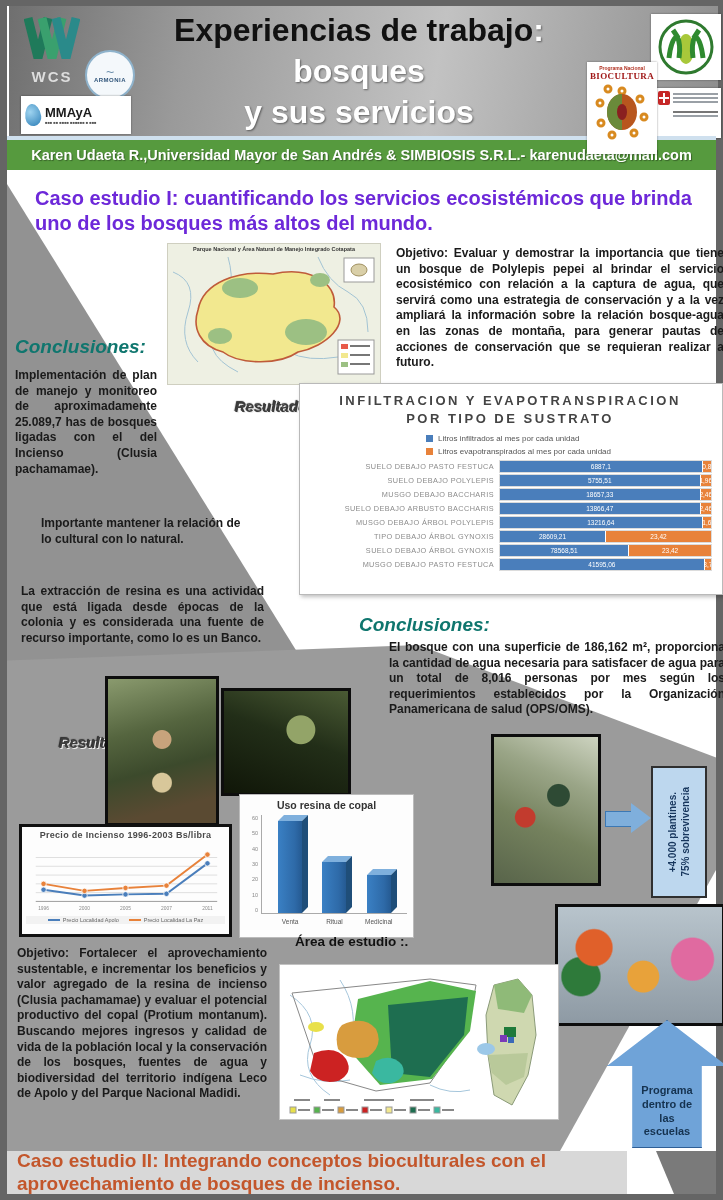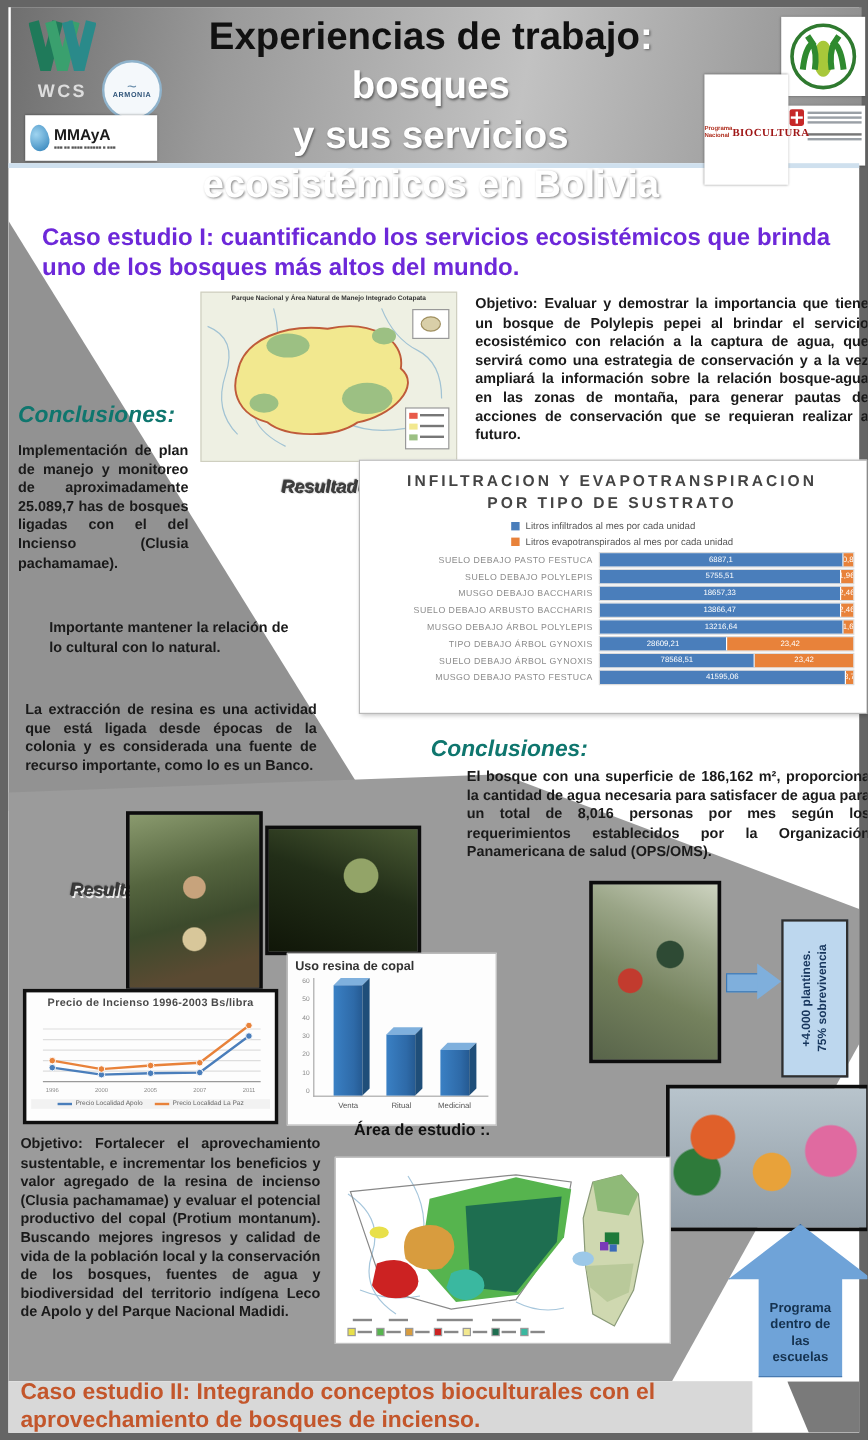--- a/index.html
+++ b/index.html
@@ -13,21 +13,21 @@
   .logo{position:absolute;background:#fff;box-shadow:0 0 2px rgba(0,0,0,.4);}
   .logo-wcs{left:12px;top:6px;width:62px;height:78px;display:flex;flex-direction:column;align-items:center;background:transparent;box-shadow:none;}
   .logo-wcs .wcs-text{font-size:15px;font-weight:bold;color:#ddd;letter-spacing:2px;}
   .logo-armonia{left:76px;top:44px;width:46px;height:46px;border-radius:50%;display:flex;align-items:center;justify-content:center;flex-direction:column;border:2px solid #8fb3cc;background:#f4f8fb;box-shadow:none;}
   .logo-armonia .bird{font-size:14px;color:#6d90ad;line-height:10px;}
   .logo-armonia .arm-text{font-size:6px;font-weight:bold;color:#30557a;letter-spacing:.5px;}
   .logo-mmaya{left:12px;top:90px;width:110px;height:38px;display:flex;align-items:center;gap:4px;padding:2px 4px;box-sizing:border-box;}
   .logo-mmaya .drop{width:16px;height:22px;background:radial-gradient(circle at 35% 35%,#9fd4f0,#2d7fb8);border-radius:50% 50% 50% 50%/60% 60% 40% 40%;transform:rotate(-8deg);}
   .logo-mmaya .mmaya-text{font-size:13px;font-weight:bold;color:#1a1a1a;}
   .logo-mmaya .mmaya-sub{display:block;font-size:4px;color:#555;}
-  .logo-biocultura{left:578px;top:56px;width:70px;height:92px;z-index:5;display:flex;align-items:center;padding-top:3px;box-sizing:border-box;}
+  .logo-biocultura{left:578px;top:56px;width:70px;height:92px;z-index:5;display:flex;flex-direction:column;align-items:center;padding-top:3px;box-sizing:border-box;}
   .bio-small{font-size:5px;color:#b03020;font-weight:bold;}
   .bio-big{font-size:9px;color:#a01818;font-weight:bold;font-family:"Liberation Serif",serif;letter-spacing:.4px;}
   .logo-green-circle{left:642px;top:8px;width:70px;height:66px;display:flex;align-items:center;justify-content:center;}
   .logo-cosude{left:646px;top:82px;width:66px;height:50px;padding:3px;box-sizing:border-box;display:flex;gap:3px;}
   .cosude-shield{width:12px;height:14px;background:#c62828;border-radius:2px;position:relative;flex:none;}
   .cosude-shield::before{content:'';position:absolute;left:5px;top:2px;width:2px;height:10px;background:#fff;}
   .cosude-shield::after{content:'';position:absolute;left:1px;top:6px;width:10px;height:2px;background:#fff;}
   .cosude-lines{flex:1;display:flex;flex-direction:column;gap:2px;padding-top:2px;}
   .cosude-lines i{display:block;height:2px;background:#9aa0a6;}
   .cosude-lines i:nth-child(4){background:#777;margin-top:6px;}
@@ -97,21 +97,21 @@
   .price-box svg{display:block;width:100%;height:76px;}
   .price-box .grid{stroke:#dedede;stroke-width:1;}
   .price-box .axis{stroke:#9a9a9a;stroke-width:1;}
   .price-box .xtick{font-size:5px;fill:#8a8a8a;text-anchor:middle;font-family:"Liberation Sans",sans-serif;}
   .price-legend{display:flex;justify-content:center;gap:10px;font-size:5.5px;color:#666;background:#f2f2f2;padding:1px 0;}
   .price-legend .li{display:flex;align-items:center;gap:3px;}
   .dash{width:12px;height:2px;}
 
   
   .copal-box{position:absolute;left:232px;top:788px;width:175px;height:144px;background:#fdfdfd;border:1px solid #bbb;box-sizing:border-box;padding:4px 6px;}
-  .copal-title{text-align:left;font-size:10.5px;font-weight:bold;color:#333;}
+  .copal-title{text-align:center;font-size:10.5px;font-weight:bold;color:#333;}
   .copal-plot{position:relative;margin-top:4px;height:112px;display:flex;}
   .copal-yticks{display:flex;flex-direction:column;justify-content:space-between;height:98px;font-size:5.5px;color:#888;text-align:right;width:12px;flex:none;}
   .copal-area{position:relative;flex:1;border-left:1px solid #aaa;border-bottom:1px solid #aaa;margin-left:3px;height:98px;display:flex;align-items:flex-end;justify-content:space-around;padding:0 6px;}
   .cb-col{display:flex;flex-direction:column;align-items:center;width:30%;}
   .cb-bar{position:relative;width:24px;background:linear-gradient(90deg,#3a80c4,#2e6aa8 70%,#255a92);}
   .cb-bar::before{content:'';position:absolute;left:3px;top:-6px;width:24px;height:6px;background:#7fb0dd;transform:skewX(-45deg);}
   .cb-bar::after{content:'';position:absolute;right:-6px;top:-3px;width:6px;height:100%;background:#1f4e79;transform:skewY(-45deg);}
   .cb-label{position:absolute;bottom:-12px;font-size:6.5px;color:#555;}
 
   
@@ -200,20 +200,23 @@
             <i></i>
             <i></i>
             <i></i>
             <i></i>
             <i></i>
           </span>
       </div>
     </div>
 
     <div class="light-strip"></div>
+    <div class="author-bar">
+      <span>Karen Udaeta R.,Universidad Mayor de San Andrés &amp; SIMBIOSIS S.R.L.- karenudaeta@mail.com</span>
+    </div>
 
     <div class="gray-left"></div>
     <div class="gray-mid"></div>
 
     <div class="case1-title">Caso estudio I: cuantificando los servicios ecosistémicos que brinda uno de los bosques más altos del mundo.</div>
 
     <div class="map-box">
       <span class="map-title">Parque Nacional y Área Natural de Manejo Integrado Cotapata</span>
       <svg viewBox="0 0 212 128" width="212" height="128">
         <g stroke="#8fb8d0" stroke-width="1" fill="none" opacity="0.8">

